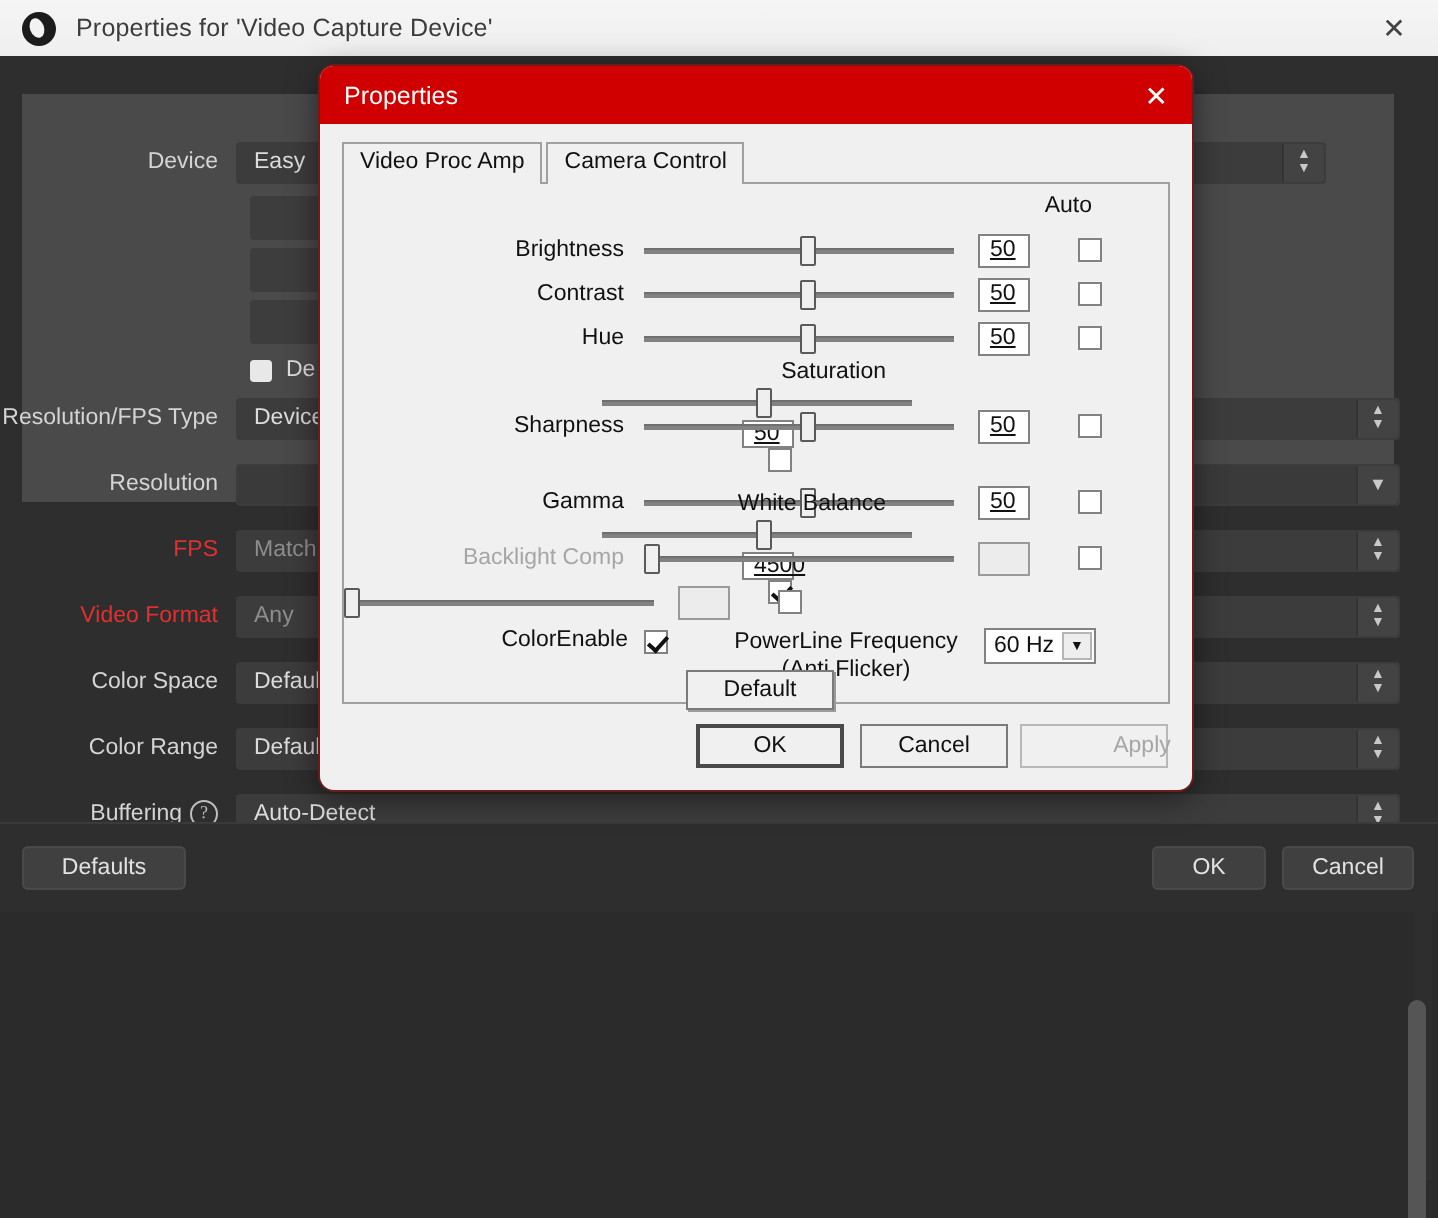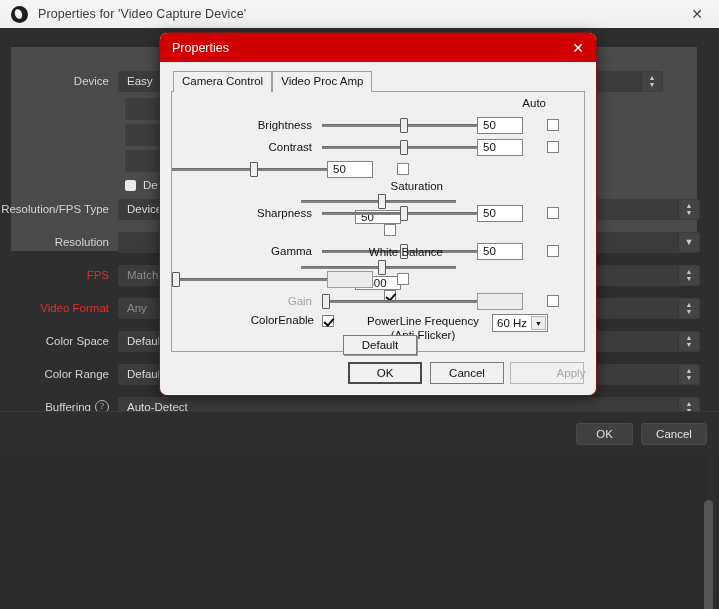--- a/index.html
+++ b/index.html
@@ -164,23 +164,23 @@
   }
   .slider .track{
     position:absolute;left:0;top:8px;width:100%;height:2px;
     background:#828282;border-top:1px solid #6f6f6f;
   }
   .slider .thumb{
     position:absolute;top:2px;width:6px;height:13px;background:#efefef;
     border:1px solid #5a5a5a;border-radius:1px;
   }
   .numbox{
-    width:46px;height:17px;background:#fff;
+    width:26px;height:17px;margin-left:12px;background:#fff;
     border:1px solid #828282;box-sizing:border-box;
-    font-size:11.5px;color:#111;display:flex;align-items:center;padding-left:5px;
+    font-size:11.5px;color:#111;display:flex;align-items:center;padding-left:5px;text-decoration:underline;
   }
   .numbox.disabled{background:#ececec;border-color:#9a9a9a;}
   .chk{
     width:12px;height:12px;margin-left:24px;background:#fff;border:1px solid #828282;
     box-sizing:border-box;position:relative;flex:none;
   }
   .chk.checked:after{
     content:"";position:absolute;left:3px;top:0px;width:4px;height:8px;
     border:solid #111;border-width:0 2px 2px 0;transform:rotate(42deg);
   }
@@ -325,36 +325,37 @@
         </div>
         <div class="field">
           <span class="val">Auto-Detect</span>
           <span class="spin">▲<br>▼</span>
         </div>
       </div>
 
     </div>
 
     <div class="btnbar">
+      <div class="obs-btn" style="left:11px;width:82px;">Defaults</div>
       <div class="obs-btn" style="left:576px;width:57px;">OK</div>
       <div class="obs-btn" style="left:641px;width:66px;">Cancel</div>
     </div>
   </div>
 
   <div class="dlg">
     <div class="dlg-title">
       <div class="t">Properties</div>
       <div class="x">✕</div>
     </div>
 
     <div class="dlg-body">
 
       <div class="tabs">
+        <div class="tab">Video Proc Amp</div>
         <div class="tab inactive">Camera Control</div>
-        <div class="tab">Video Proc Amp</div>
       </div>
 
       <div class="panel">
         <div class="auto-hdr">Auto</div>
 
         <div class="ctrl-row" style="top:22px;">
           <div class="ctrl-label">Brightness</div>
           <div class="slider">
               <div class="track"></div>
               <div class="thumb" style="left:50%;"></div>
@@ -367,20 +368,21 @@
           <div class="ctrl-label">Contrast</div>
           <div class="slider">
               <div class="track"></div>
               <div class="thumb" style="left:50%;"></div>
             </div>
           <div class="numbox">50</div>
           <div class="chk"></div>
         </div>
 
         <div class="ctrl-row" style="top:66px;">
+          <div class="ctrl-label">Hue</div>
           <div class="slider">
               <div class="track"></div>
               <div class="thumb" style="left:50%;"></div>
             </div>
           <div class="numbox">50</div>
           <div class="chk"></div>
         </div>
 
         <div class="ctrl-row" style="top:88px;flex-direction:column;">
           <div class="ctrl-label">Saturation</div>
@@ -416,30 +418,30 @@
           <div class="ctrl-label">White Balance</div>
           <div class="slider">
               <div class="track"></div>
               <div class="thumb" style="left:50%;"></div>
             </div>
           <div class="numbox">4500</div>
           <div class="chk checked"></div>
         </div>
 
         <div class="ctrl-row" style="top:176px;">
+          <div class="ctrl-label disabled">Backlight Comp</div>
           <div class="slider">
               <div class="track"></div>
               <div class="thumb" style="left:0;"></div>
             </div>
           <div class="numbox disabled"></div>
           <div class="chk"></div>
         </div>
 
         <div class="ctrl-row" style="top:198px;">
-          <div class="ctrl-label disabled">Gain</div>
           <div class="slider">
               <div class="track"></div>
               <div class="thumb" style="left:0;"></div>
             </div>
           <div class="numbox disabled"></div>
           <div class="chk"></div>
         </div>
 
         <div class="colorenable-row" style="top:222px;">
           <div class="ce-label">ColorEnable</div>

